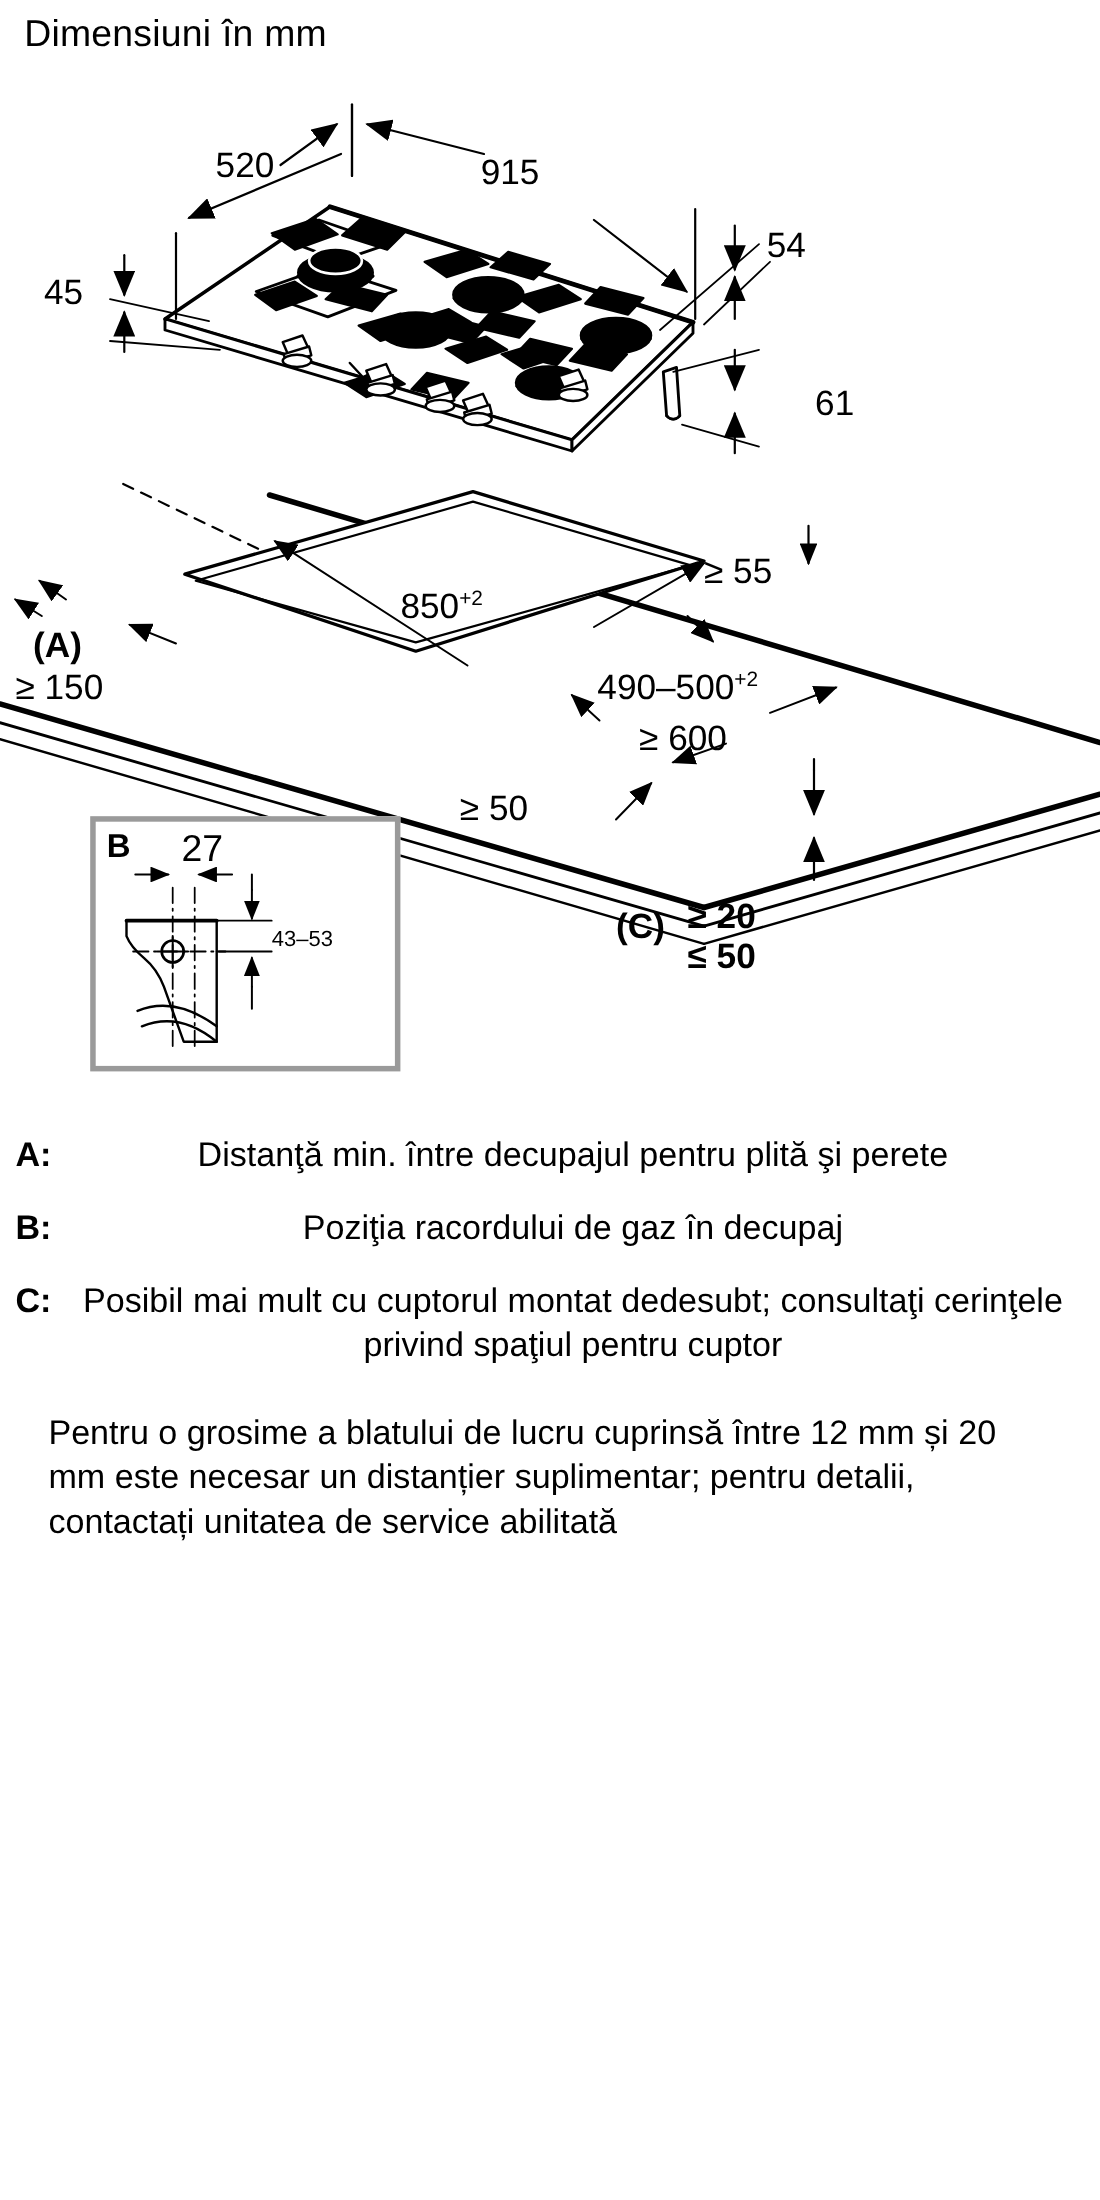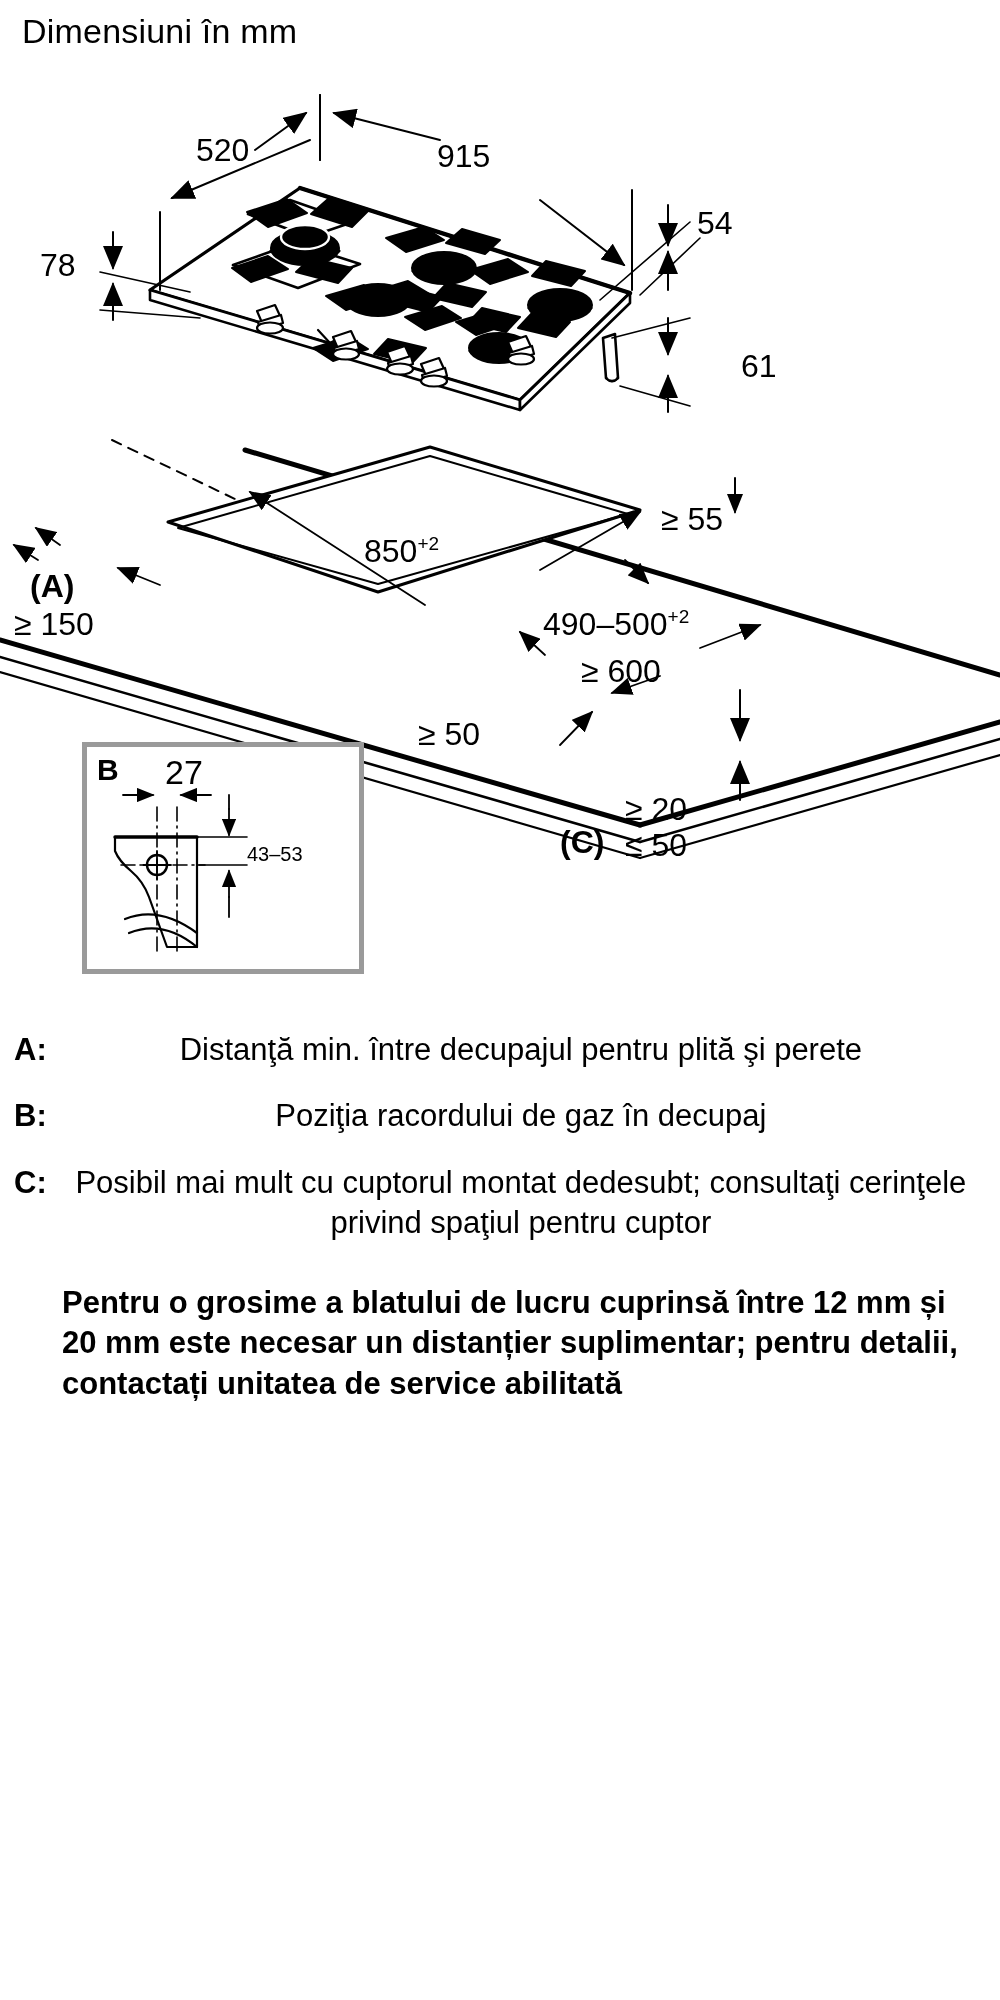--- a/index.html
+++ b/index.html
@@ -93,25 +93,24 @@
     line-height: 1.30;
   }
   .note-text {
     flex: 1 1 auto;
     font-size: 31px;
     line-height: 1.30;
     text-align: center;
   }
   #para-extra {
     margin-top: 40px;
-    margin-left: 48px;
+    margin-left: 30px;
     width: 918px;
     font-size: 31px;
     line-height: 1.30;
-    font-weight: bold;
   }
 </style>
 </head>
 <body>
 
 <div id="page">
 
   <div class="title">Dimensiuni în mm</div>
 
   <svg id="drawing" viewBox="0 0 1000 1010" width="1000" height="1010">
@@ -313,45 +312,45 @@
 
     </g>
   </svg>
 
   <div class="dim" style="left:196px; top:134px;">520</div>
 
   <div class="dim" style="left:437px; top:140px;">915</div>
 
   <div class="dim" style="left:697px; top:207px;">54</div>
 
-  <div class="dim" style="left:40px; top:249px;">78</div>
+  <div class="dim" style="left:40px; top:249px;">45</div>
 
   <div class="dim" style="left:697px; top:350px;margin-left:44px;">61</div>
 
-  <div class="dim" style="left:640px; top:503px;margin-left:21px;">≥ 55</div>
+  <div class="dim" style="left:640px; top:503px;">≥ 55</div>
 
   <div class="dim" style="left:364px; top:535px;">
     <span>850</span><sup>+2</sup>
   </div>
 
   <div class="dim dim-bold" style="left:30px; top:570px;">(A)</div>
 
   <div class="dim" style="left:14px; top:608px;">≥ 150</div>
 
   <div class="dim" style="left:543px; top:608px;">
     <span>490–500</span><sup>+2</sup>
   </div>
 
   <div class="dim" style="left:581px; top:655px;">≥ 600</div>
 
   <div class="dim" style="left:418px; top:718px;">≥ 50</div>
 
   <div class="dim dim-bold" style="left:560px; top:826px;">(C)</div>
 
-  <div class="stack" style="left:625px; top:792px;">
+  <div class="stack" style="left:625px; top:816px;font-weight:bold;">
     <div>≥ 20</div>
     <div>≤ 50</div>
   </div>
 
   <div id="boxB">
     <div class="boxB-label">B</div>
 
     <svg viewBox="0 0 272 222" width="272" height="222" style="position:absolute; left:0; top:0;">
       <g stroke="#000" fill="none" stroke-width="2.2" stroke-linecap="round" stroke-linejoin="round">
 

